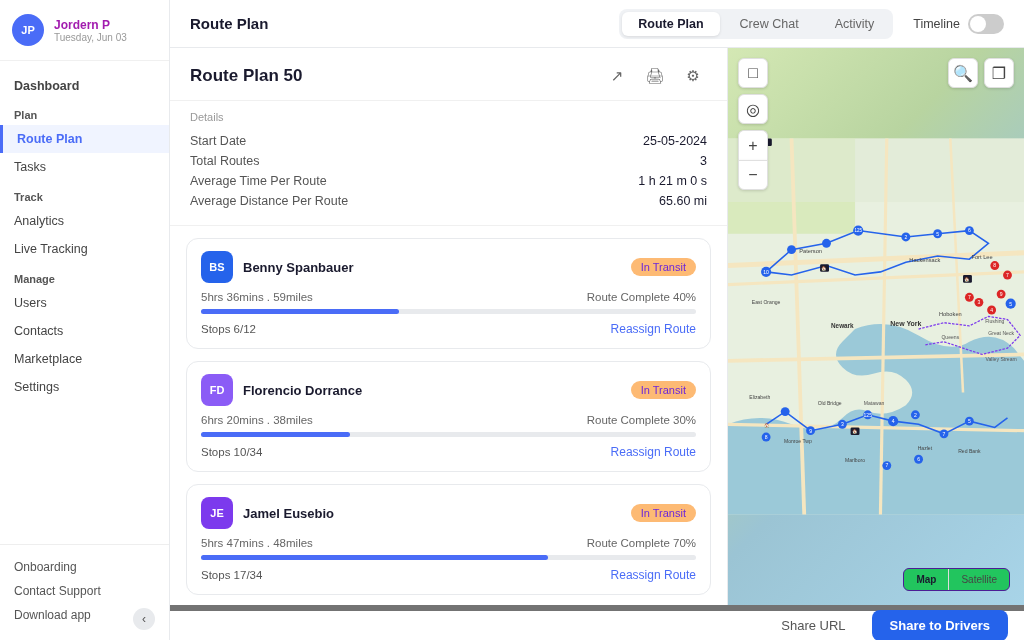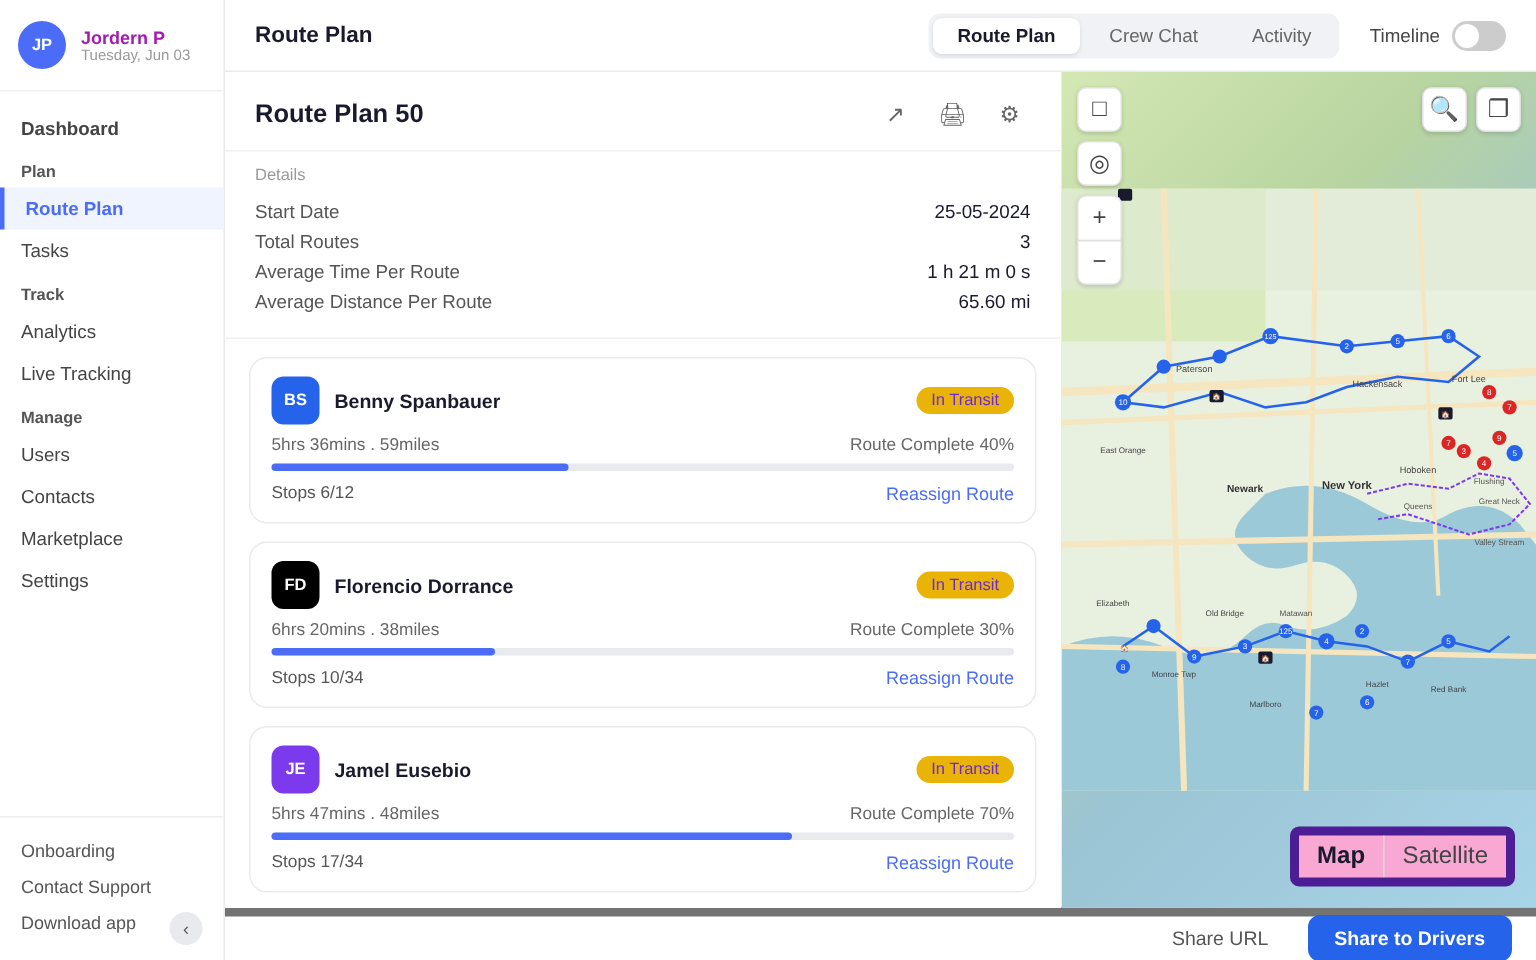--- a/index.html
+++ b/index.html
@@ -1,19 +1,19 @@
 <!DOCTYPE html>
 <html><head>
   <meta charset="utf-8">
   <style>
     * { box-sizing: border-box; margin: 0; padding: 0; }
     body { font-family: -apple-system, BlinkMacSystemFont, 'Segoe UI', sans-serif; font-size: 13px; background: #f0f2f5; display: flex; height: 640px; width: 1024px; overflow: hidden; }
 
     
-    .sidebar { width: 150px; background: #fff; border-right: 1px solid #e8eaed; display: flex; flex-direction: column; padding: 0; flex-shrink: 0; }
+    .sidebar { width: 170px; background: #fff; border-right: 1px solid #e8eaed; display: flex; flex-direction: column; padding: 0; flex-shrink: 0; }
     .sidebar-header { padding: 14px 12px; display: flex; align-items: center; gap: 10px; border-bottom: 1px solid #f0f0f0; }
     .avatar-circle { width: 32px; height: 32px; background: #4a6cf7; border-radius: 50%; display: flex; align-items: center; justify-content: center; color: #fff; font-size: 11px; font-weight: 700; flex-shrink: 0; }
     .sidebar-user-name { font-size: 12px; font-weight: 600; color: #a21caf; }
     .sidebar-user-date { font-size: 10px; color: #999; }
     .sidebar-nav { flex: 1; padding: 8px 0; overflow-y: auto; }
     .sidebar-section-label { font-size: 11px; font-weight: 600; color: #555; padding: 10px 14px 4px; }
     .sidebar-item { padding: 7px 14px; cursor: pointer; color: #444; font-size: 12.5px; border-radius: 0; }
     .sidebar-item.active { color: #4a6cf7; font-weight: 600; border-left: 3px solid #4a6cf7; background: #f0f4ff; }
     .sidebar-footer { padding: 10px 14px; border-top: 1px solid #eee; }
     .sidebar-footer-item { font-size: 12px; color: #555; padding: 5px 0; cursor: pointer; }
@@ -49,42 +49,42 @@
     .detail-row { display: flex; justify-content: space-between; padding: 3px 0; }
     .detail-key { font-size: 12.5px; color: #555; }
     .detail-val { font-size: 12.5px; color: #1a1a2e; font-weight: 500; }
 
     
     .driver-card { margin: 12px 16px; border: 1px solid #e8eaed; border-radius: 12px; padding: 12px 14px; }
     .driver-card-header { display: flex; align-items: center; gap: 10px; margin-bottom: 8px; }
     .driver-avatar { width: 32px; height: 32px; border-radius: 8px; display: flex; align-items: center; justify-content: center; color: #fff; font-size: 11px; font-weight: 700; flex-shrink: 0; }
     .driver-name { font-size: 13px; font-weight: 600; color: #1a1a2e; flex: 1; }
     .status-badge { padding: 3px 10px; border-radius: 12px; font-size: 11px; font-weight: 500; }
-    .status-transit { background: #eab308; color: #6d28d9; }
+    .status-transit { background: #fdba74; color: #6d28d9; }
     .driver-stats { display: flex; justify-content: space-between; align-items: center; margin-bottom: 6px; }
     .driver-time-dist { font-size: 11.5px; color: #666; }
     .driver-complete { font-size: 11.5px; color: #666; }
     .progress-bar-track { height: 5px; background: #e8eaed; border-radius: 3px; margin-bottom: 8px; }
     .progress-bar-fill { height: 100%; border-radius: 3px; background: #4a6cf7; }
     .driver-footer { display: flex; justify-content: space-between; align-items: center; }
     .driver-stops { font-size: 11.5px; color: #555; }
     .reassign-link { font-size: 12px; color: #4a6cf7; cursor: pointer; font-weight: 500; }
 
     
     .map-area { flex: 1; position: relative; background: #e8f0e8; overflow: hidden; }
 
     
     .map-ctrl-tl { position: absolute; top: 10px; left: 10px; display: flex; flex-direction: column; gap: 6px; }
     .map-ctrl-tr { position: absolute; top: 10px; right: 10px; display: flex; gap: 6px; }
     .map-ctrl-btn { width: 30px; height: 30px; background: #fff; border: 1px solid #e0e0e0; border-radius: 6px; display: flex; align-items: center; justify-content: center; cursor: pointer; font-size: 16px; color: #444; box-shadow: 0 1px 3px rgba(0,0,0,0.15); }
     .map-ctrl-zoom { display: flex; flex-direction: column; }
     .map-ctrl-zoom .map-ctrl-btn { border-radius: 0; }
     .map-ctrl-zoom .map-ctrl-btn:first-child { border-radius: 6px 6px 0 0; border-bottom: none; }
     .map-ctrl-zoom .map-ctrl-btn:last-child { border-radius: 0 0 6px 6px; }
-    .map-type-ctrl { position: absolute; bottom: 14px; right: 14px; display: flex; background: #f9a8d4; border-radius: 6px; border: 6px solid #4c1d95; overflow: hidden; font-size: 16px; }
+    .map-type-ctrl { position: absolute; bottom: 14px; right: 14px; display: flex; background: #22c55e; border-radius: 6px; border: 1px solid #4c1d95; overflow: hidden; font-size: 10px; }
     .map-type-btn { padding: 5px 12px; cursor: pointer; color: #444; }
     .map-type-btn.active { font-weight: 600; color: #1a1a2e; }
     .map-type-divider { width: 1px; background: #ddd; }
 
     
     .bottom-bar { height: 35px; background: #fff; border-top: 6px solid #737373; display: flex; align-items: center; justify-content: flex-end; padding: 0 16px; gap: 10px; }
     .btn-share-url { padding: 8px 16px; background: transparent; border: none; color: #555; font-size: 13px; cursor: pointer; font-weight: 500; }
     .btn-share-drivers { padding: 8px 18px; background: #2563eb; color: #fff; border: none; border-radius: 8px; font-size: 13px; font-weight: 600; cursor: pointer; text-align: right; }
 
     
@@ -193,21 +193,21 @@
       <div class="progress-bar-track">
         <div class="progress-bar-fill" style="width:40%"></div>
       </div>
       <div class="driver-footer">
         <span class="driver-stops">Stops  6/12</span>
         <span class="reassign-link">Reassign Route</span>
       </div>
     </div>
           <div class="driver-card">
       <div class="driver-card-header">
-        <div class="driver-avatar" style="background:#000000">FD</div>
+        <div class="driver-avatar" style="background:#8b5cf6">FD</div>
         <span class="driver-name">Florencio Dorrance</span>
         <span class="status-badge status-transit">In Transit</span>
       </div>
       <div class="driver-stats">
         <span class="driver-time-dist">6hrs 20mins . 38miles</span>
         <span class="driver-complete">Route Complete 30%</span>
       </div>
       <div class="progress-bar-track">
         <div class="progress-bar-fill" style="width:30%"></div>
       </div>

